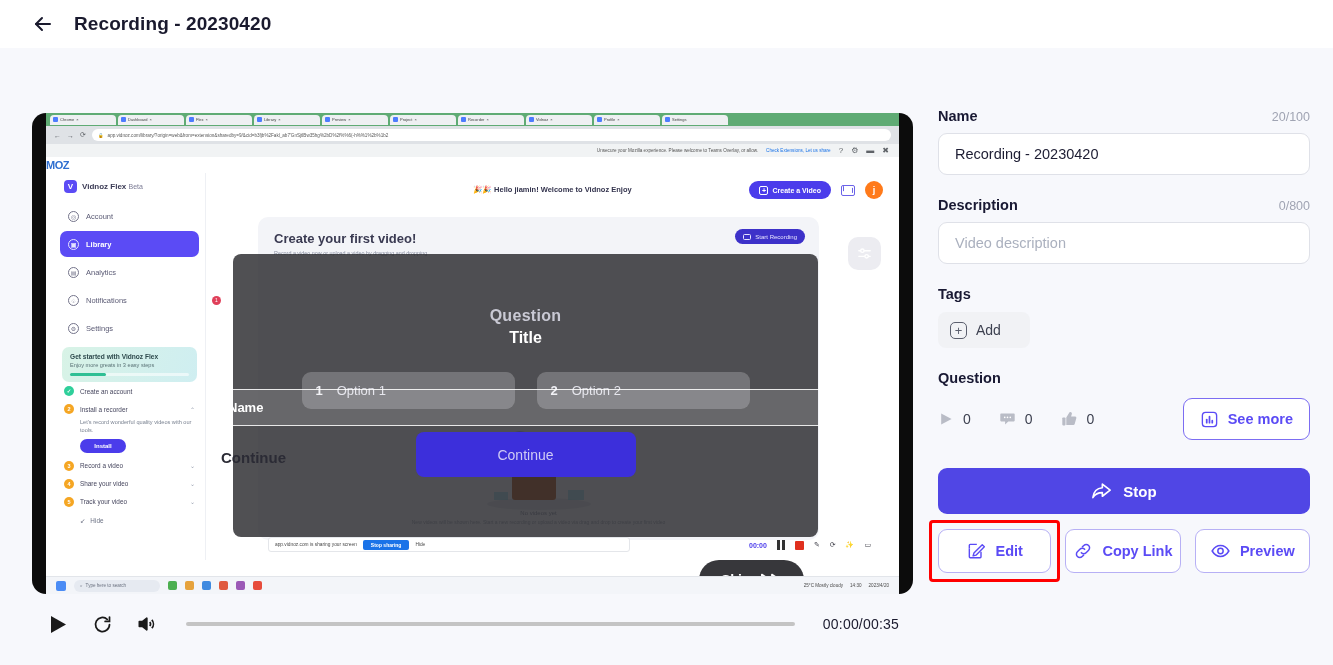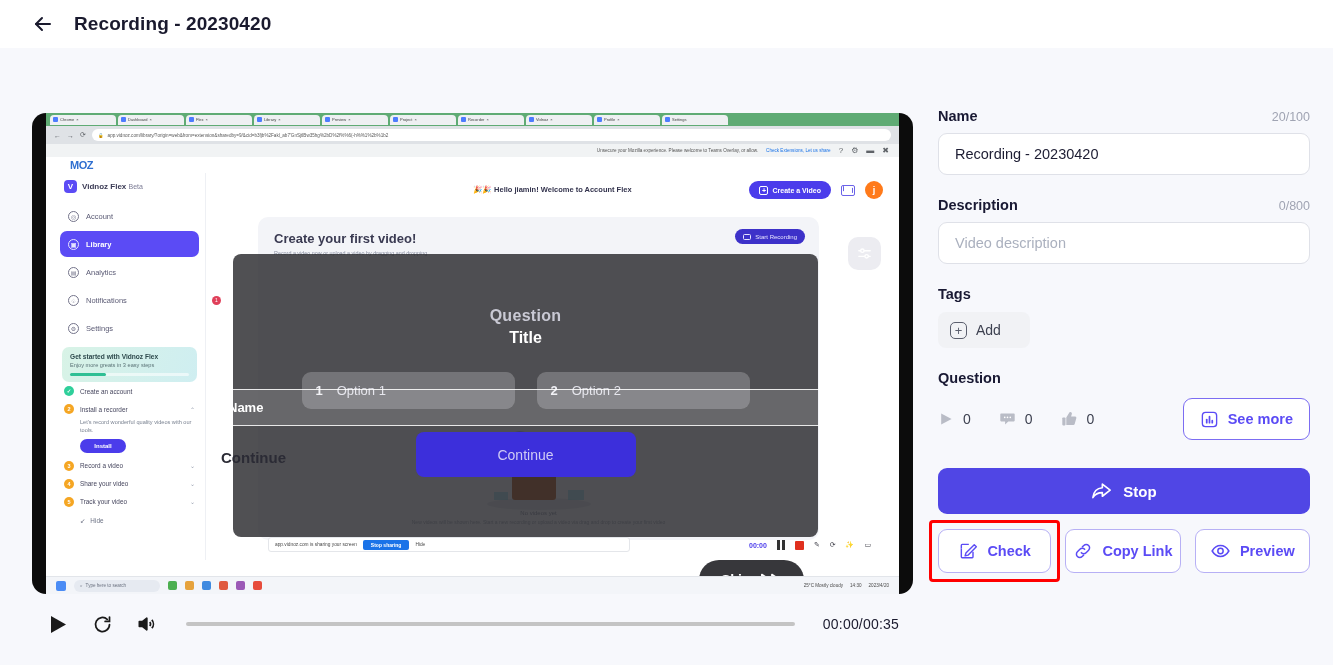--- a/index.html
+++ b/index.html
@@ -52,21 +52,21 @@
   }
   .br-notice {
     height: 13px; background: #f1f3f4; display: flex; align-items: center; justify-content: flex-end;
     gap: 8px; padding: 0 10px; font-size: 4.6px; color: #555;
   }
   .br-notice .lnk { color: #1a73e8; }
   .br-notice .gi { font-size: 8px; color: #5f6368; }
 
   
   .app-area { position: relative; height: 437px; background: #fff; }
-  .app-topline { height: 16px; padding-left: 24px; display: flex; align-items: center; }
+  .app-topline { height: 16px; padding-left: 0; display: flex; align-items: center; }
   .moz-logo { font-size: 11px; font-weight: bold; color: #2f6fd0; letter-spacing: -.5px; }
   .app-sidebar {
     position: absolute; left: 8px; top: 16px; width: 152px; bottom: 34px;
     background: #fff; border-right: 1px solid #eef0f4; padding-top: 4px;
   }
   .brand-row { display: flex; align-items: center; gap: 5px; padding: 3px 10px 8px; }
   .brand-mark {
     width: 13px; height: 13px; border-radius: 4px; background: #5b4bf5; color: #fff;
     display: flex; align-items: center; justify-content: center; font-size: 8px; font-weight: bold;
   }
@@ -419,21 +419,21 @@
               <span>Track your video</span>
               <span class="chev">⌄</span>
             </div>
             <div class="hide-row">
               <span>↙</span>
               <span>Hide</span>
             </div>
           </div>
 
           <div class="app-main">
-            <div class="greet">🎉🎉 Hello jiamin! Welcome to Account Flex</div>
+            <div class="greet">🎉🎉 Hello jiamin! Welcome to Vidnoz Enjoy</div>
             <div class="app-head-right">
               <div class="cv-btn">
                 <span class="cv-plus">+</span>
                 <span>Create a Video</span>
               </div>
               <div class="mail-ic"></div>
               <div class="avatar-o">j</div>
             </div>
 
             <div class="empty-card">
@@ -633,21 +633,21 @@
     </button>
 
     <div class="btn-row">
       <div class="edit-wrap">
         <button class="ghost-btn">
           <svg width="20" height="20" viewBox="0 0 24 24" fill="none" stroke="#5b4bf5" stroke-width="1.7" stroke-linejoin="round">
             <path d="M4 9 V19 a1 1 0 0 0 1 1 h12 a1 1 0 0 0 1 -1 V13"></path>
             <path d="M4 9 V5 a1 1 0 0 1 1 -1 h8"></path>
             <path d="M9.5 14.5 L19.5 4.5 L22 7 L12 17 L8.5 17.8 Z"></path>
           </svg>
-          <span class="ghost-label">Check</span>
+          <span class="ghost-label">Edit</span>
         </button>
         <div class="hl-box"></div>
       </div>
 
       <button class="ghost-btn">
         <svg width="20" height="20" viewBox="0 0 24 24" fill="none" stroke="#5b4bf5" stroke-width="1.8" stroke-linecap="round">
           <path d="M10 14a4 4 0 0 0 5.7 0l3-3a4 4 0 1 0-5.7-5.7L11.3 7"></path>
           <path d="M14 10a4 4 0 0 0-5.7 0l-3 3a4 4 0 1 0 5.7 5.7L12.7 17"></path>
         </svg>
         <span class="ghost-label">Copy Link</span>

